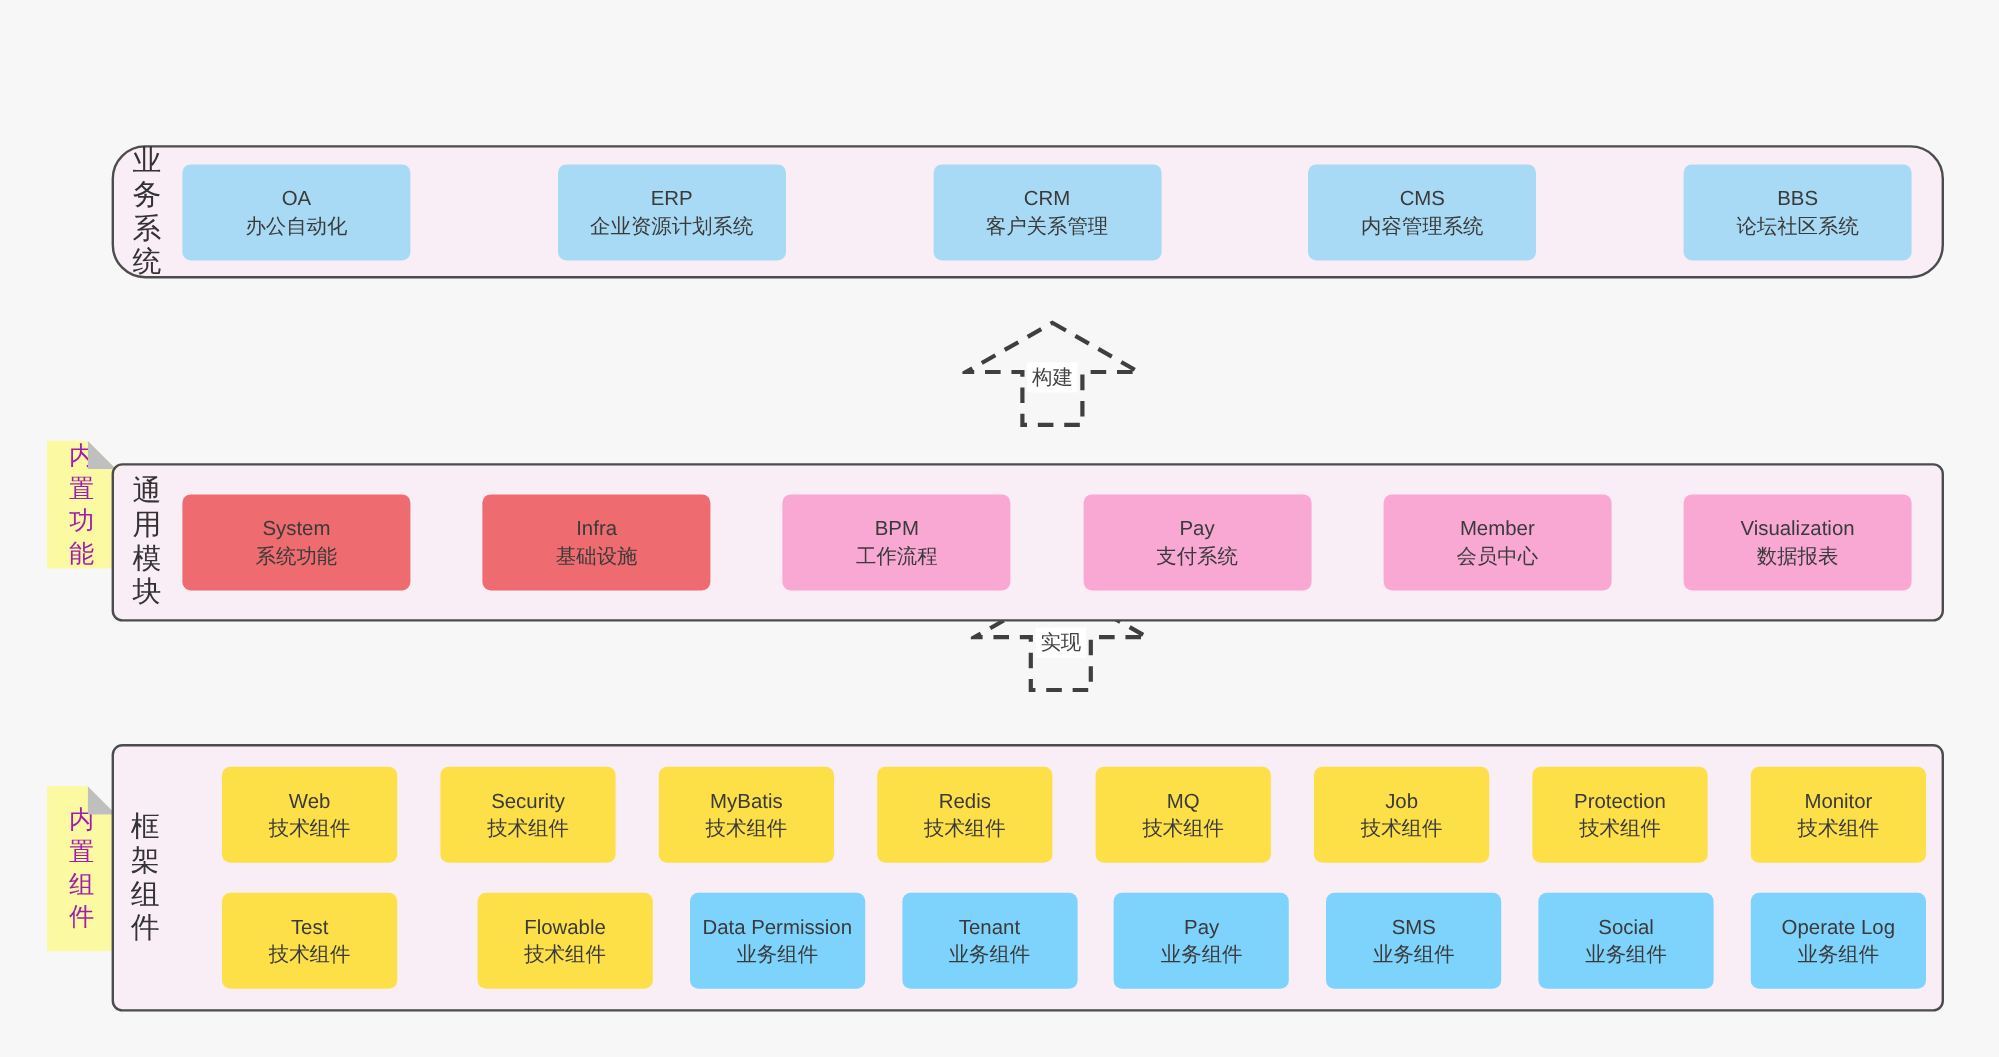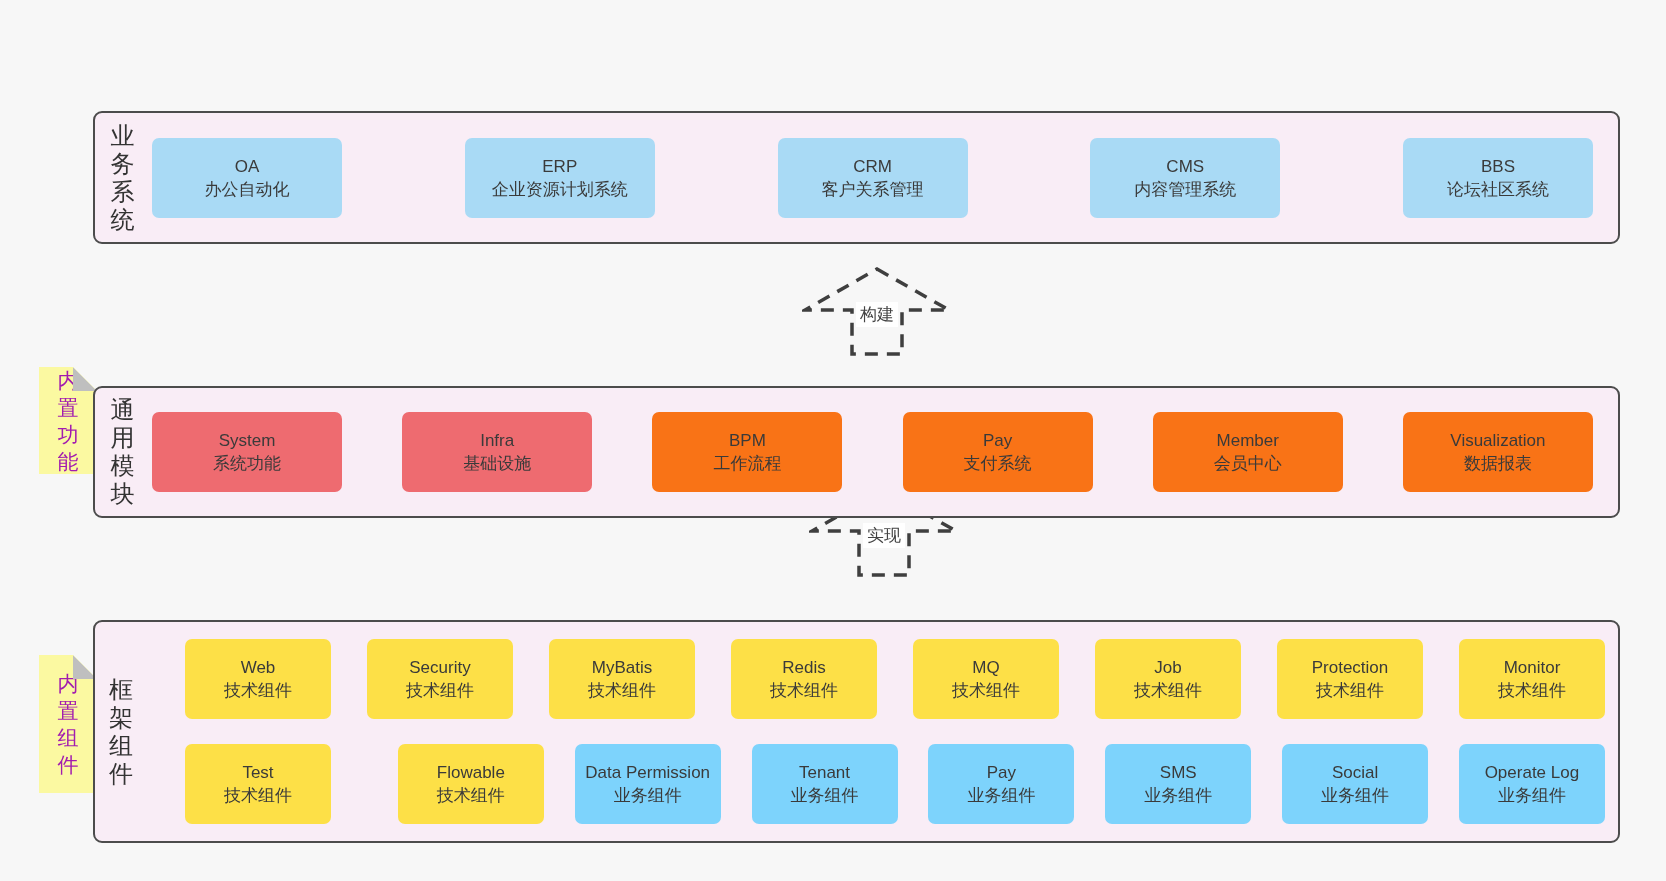--- a/index.html
+++ b/index.html
@@ -3,41 +3,41 @@
 <meta charset="utf-8">
 <style>
   html,body{margin:0;padding:0;}
   body{font-family:"Liberation Sans", sans-serif; background:#f7f7f7;}
   .page{position:relative;width:1666px;height:881px;background:#f7f7f7;overflow:hidden;}
 
   
   .layer{position:absolute;left:93px;width:1527px;box-sizing:border-box;
          background:#f9edf6;border:2px solid #4c4c4c;border-radius:9px;
          display:flex;align-items:stretch;z-index:2;}
-  .layer-1{top:111px;height:133px;}
+  .layer-1{top:121px;height:111px;border-radius:28px;}
   .layer-2{top:386px;height:132px;}
   .layer-3{top:620px;height:223px;}
 
   .vlabel{width:27px;margin:0 16px 0 14px;align-self:center;
           font-size:24px;line-height:28px;color:#333;
           word-break:break-all;text-align:center;white-space:normal;}
 
   .boxes{flex:1;display:flex;flex-direction:column;justify-content:center;
          padding-right:25px;gap:25px;}
   .box-row{display:flex;justify-content:space-between;align-items:center;}
 
   .box{height:80px;border-radius:7px;display:flex;flex-direction:column;
        align-items:center;justify-content:center;text-align:center;
        color:#3a3a3a;font-size:17px;line-height:23px;padding:2px 6px;
        box-sizing:border-box;}
   .layer-1 .box,.layer-2 .box{flex:0 0 190px;}
   .layer-3 .box{flex:0 0 146px;}
   .c-blue{background:#a9daf5;}
   .c-red{background:#ee6b70;text-align:center;}
-  .c-pink{background:#f97316;}
+  .c-pink{background:#f9a8d4;}
   .c-green{background:#fde047;margin-left:36px;}
   .c-greenlight{background:#7dd3fc;}
 
   
   .note{position:absolute;left:39px;width:58px;background:#fbf9a1;z-index:1;
         clip-path:polygon(0 0, calc(100% - 24px) 0, 100% 24px, 100% 100%, 0 100%);
         display:flex;align-items:center;justify-content:center;}
   .note-1{top:367px;height:107px;}
   .note-2{top:655px;height:138px;}
   .note .fold{position:absolute;top:0;right:0;width:24px;height:24px;

